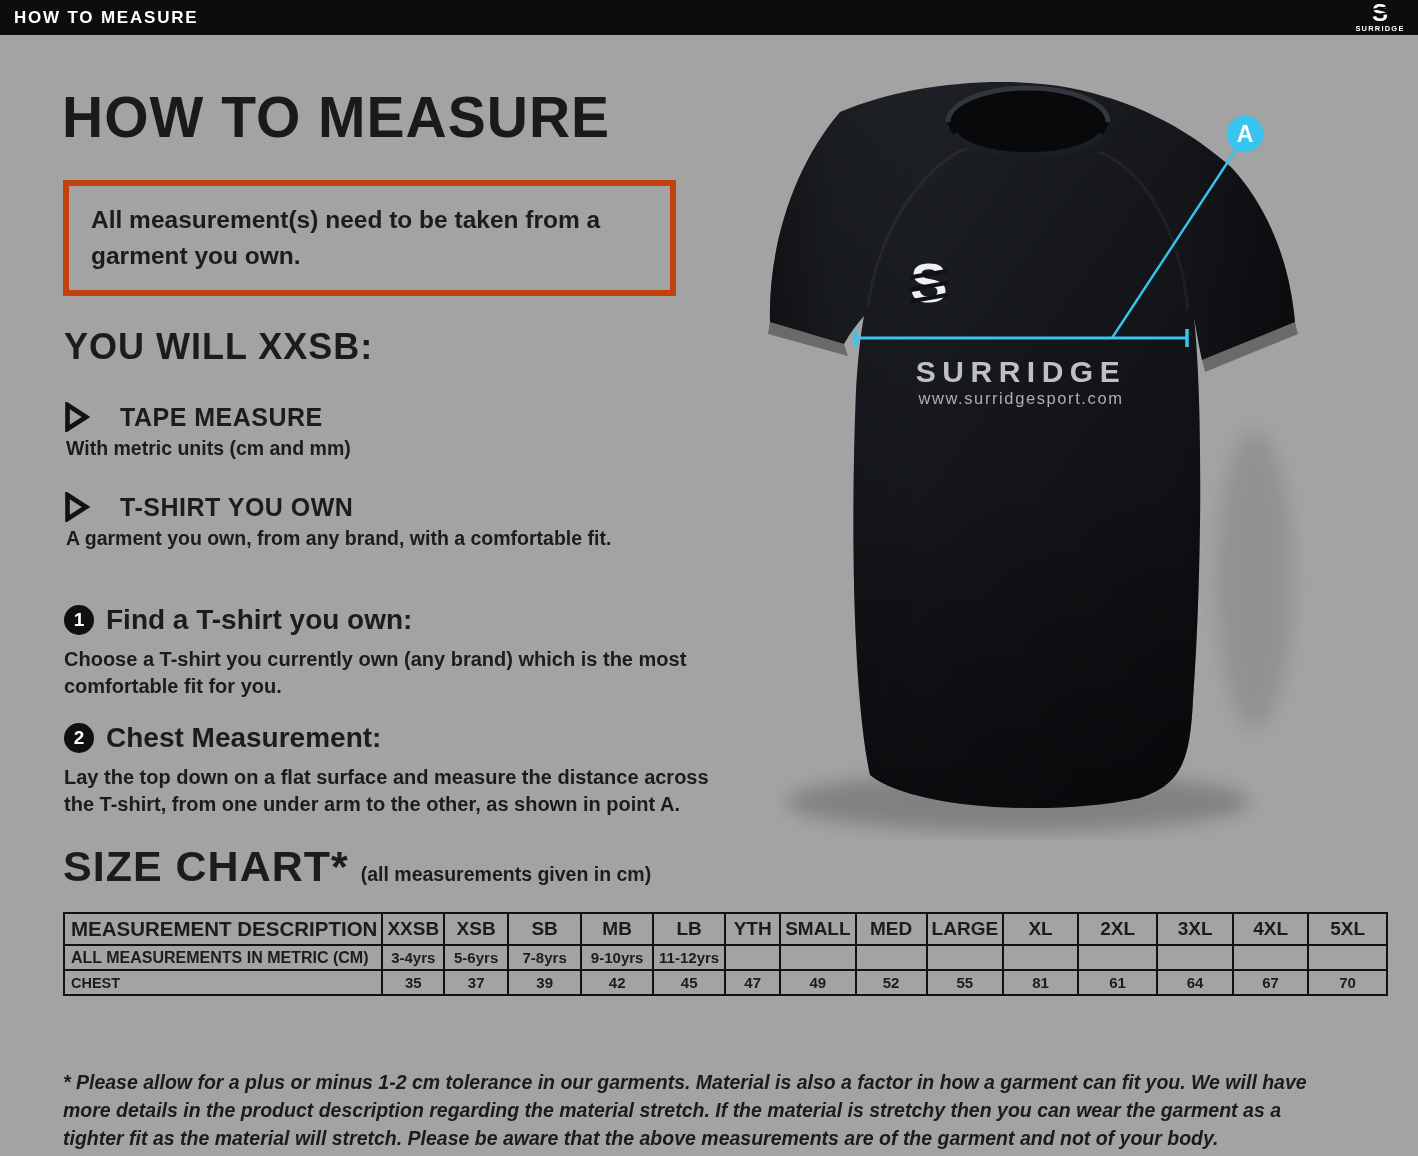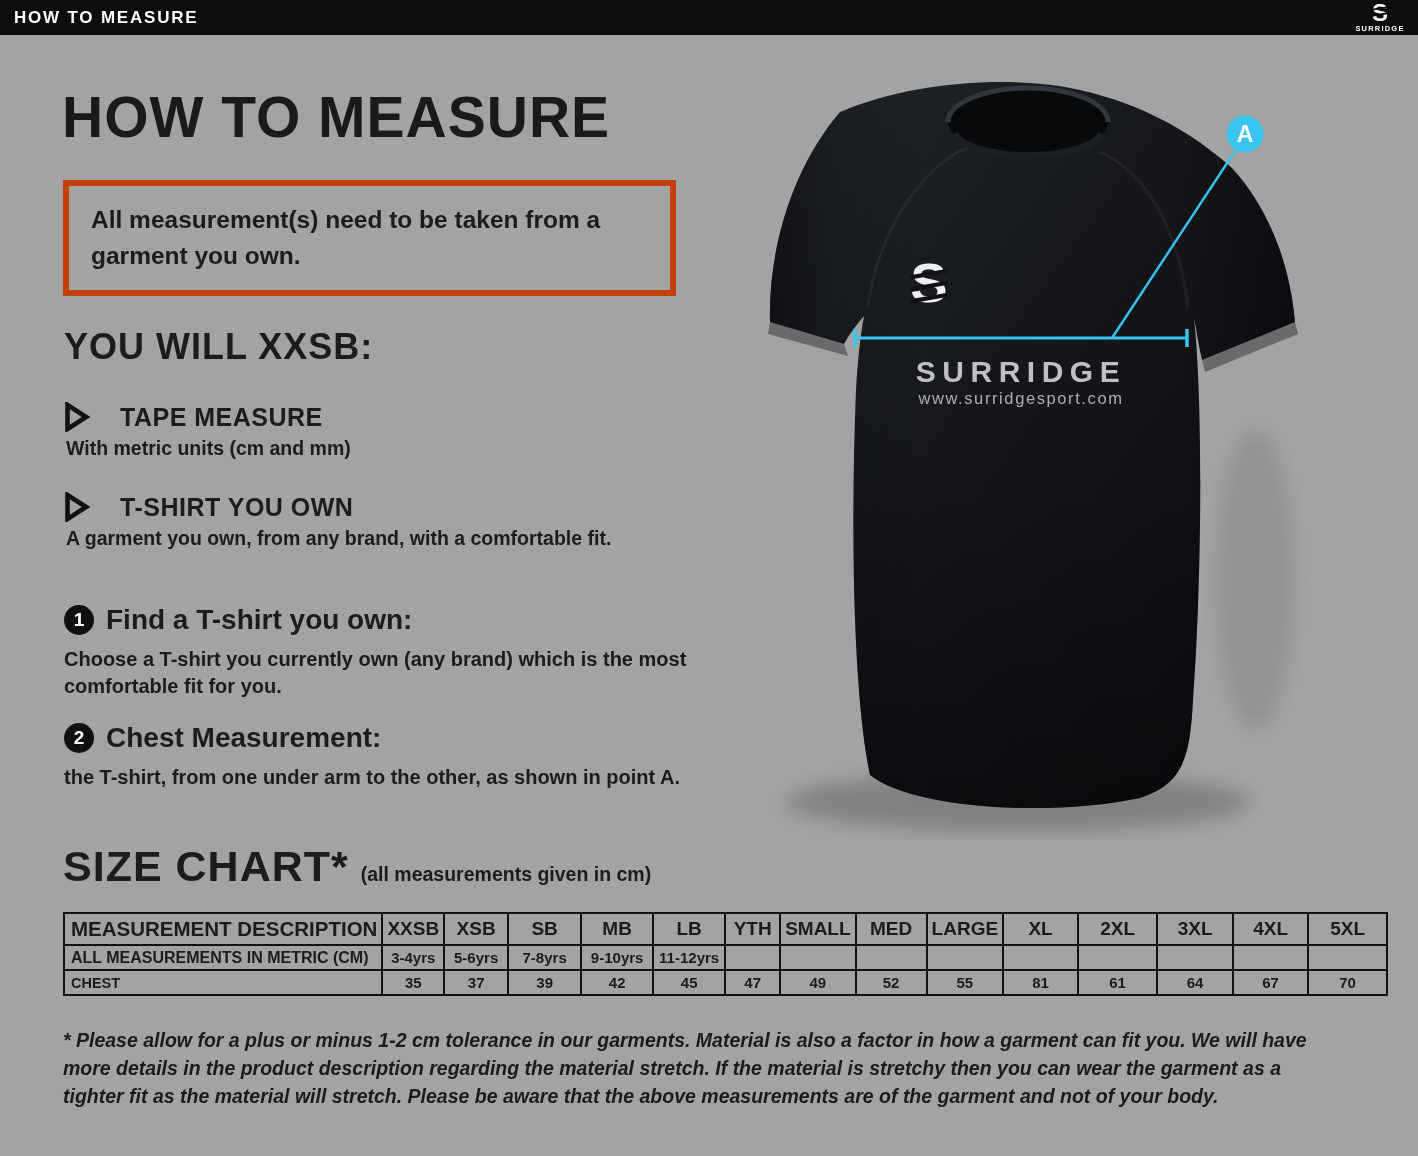--- a/index.html
+++ b/index.html
@@ -60,21 +60,21 @@
     border:2.5px solid #121212; padding:0 4px; overflow:hidden; white-space:nowrap;
   }
   .size-table thead th { height:30px; font-size:19px; font-weight:bold; text-align:center; }
   .size-table thead th.desc-col { font-size:20.5px; text-align:left; padding-left:6px; }
   .size-table tbody tr { height:25px; }
   .size-table tbody th { font-size:16px; font-weight:bold; text-align:left; padding-left:6px; }
   .size-table tbody tr.r2 th { font-size:16px; }
   .size-table tbody tr.r3 th { font-size:14.5px; }
   .size-table tbody td { font-size:15px; font-weight:bold; text-align:center; }
   .footnote {
-    position:absolute; left:63px; top:1026px; width:1320px;
+    position:absolute; left:63px; top:1068px; width:1320px;
     font-size:19.5px; line-height:28px; font-weight:bold; font-style:italic; color:#1b1b1b;
   }
   
   .shirt-wrap { position:absolute; left:750px; top:60px; width:600px; height:780px; }
 </style>
 </head>
 <body>
 
 <div class="page">
 
@@ -131,20 +131,21 @@
       <div>comfortable fit for you.</div>
     </div>
   </div>
 
   <div class="step step-2">
     <div class="step-head">
       <div class="step-badge">2</div>
       <div class="step-title">Chest Measurement:</div>
     </div>
     <div class="step-body">
+      <div>Lay the top down on a flat surface and measure the distance across</div>
       <div>the T-shirt, from one under arm to the other, as shown in point A.</div>
     </div>
   </div>
 
   <div class="size-head">
     <span class="size-title">SIZE CHART*</span>
     <span class="size-sub">(all measurements given in cm)</span>
   </div>
 
   <table class="size-table">

